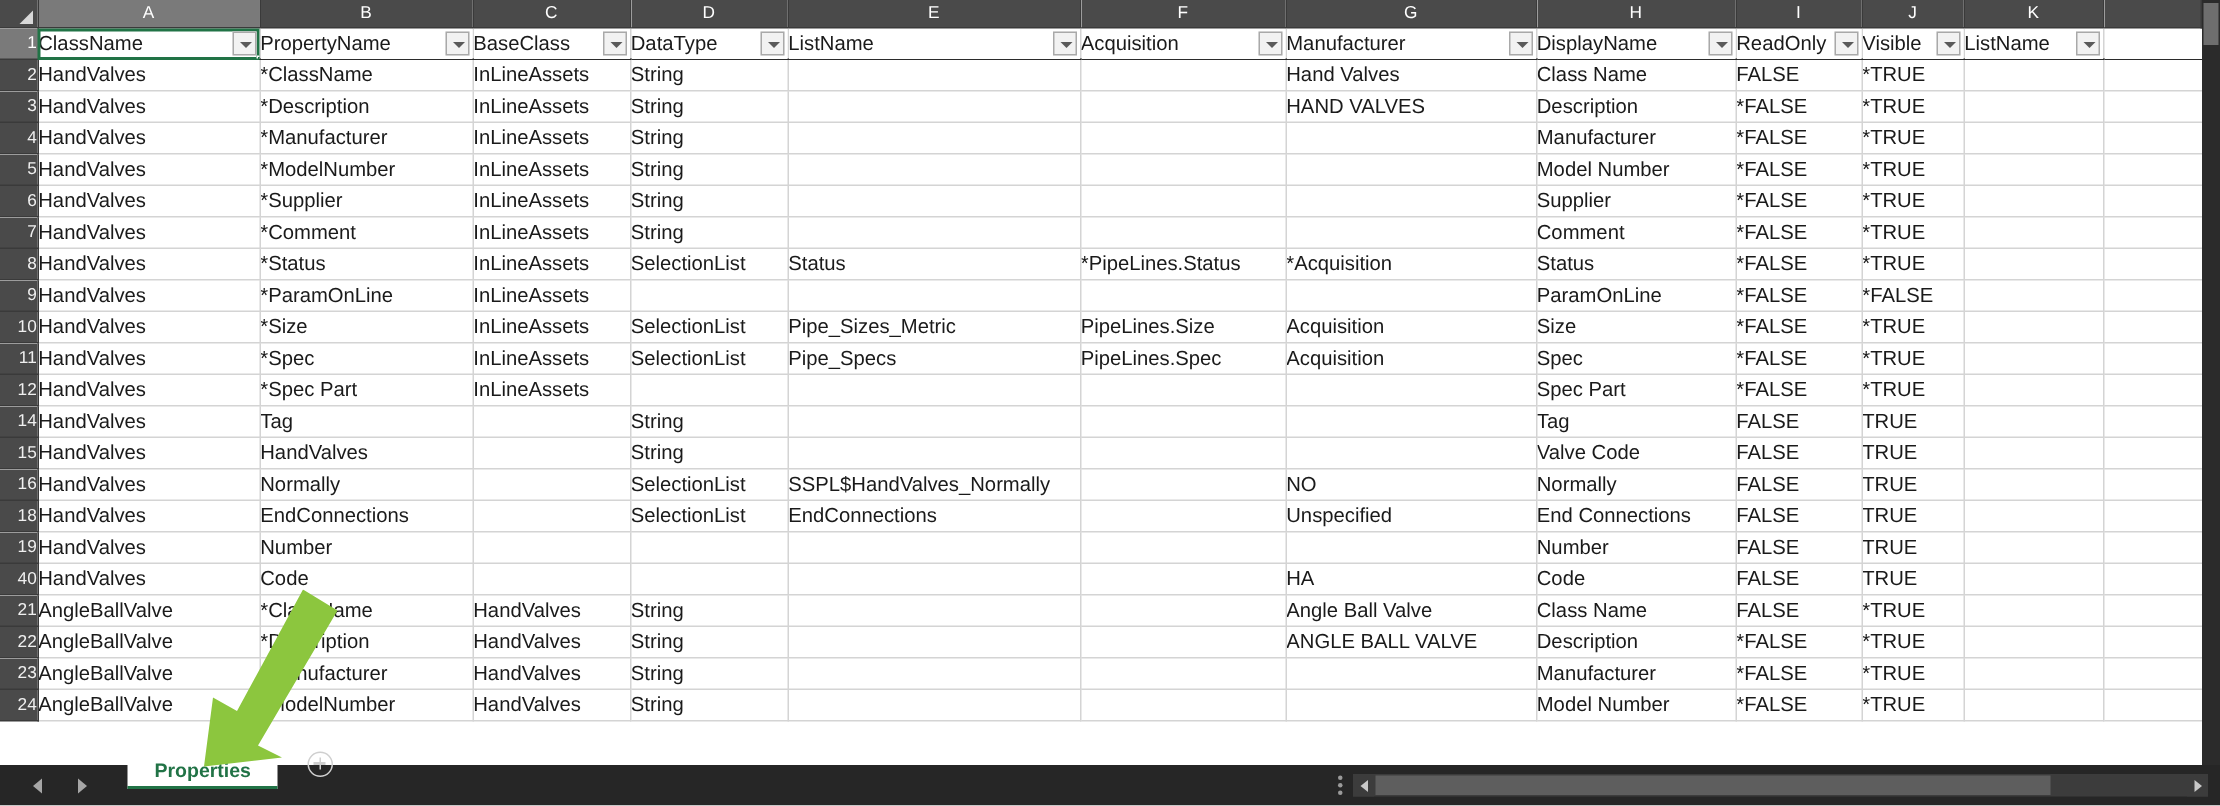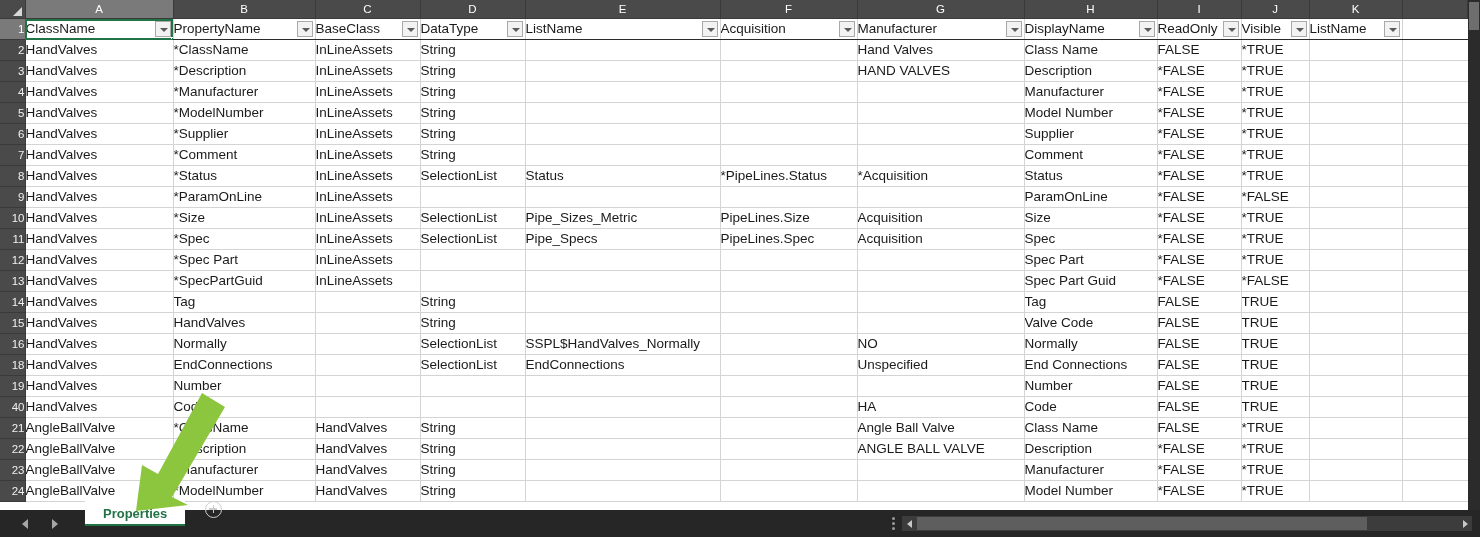--- a/index.html
+++ b/index.html
@@ -508,35 +508,20 @@
             <td class="cell"></td>
             <td class="cell"></td>
             <td class="cell"></td>
             <td class="cell">Spec Part</td>
             <td class="cell">*FALSE</td>
             <td class="cell">*TRUE</td>
             <td class="cell"></td>
             <td class="cell last"></td>
           </tr>
           <tr>
-            <td class="rownum">13</td>
-            <td class="cell">HandValves</td>
-            <td class="cell">*SpecPartGuid</td>
-            <td class="cell">InLineAssets</td>
-            <td class="cell"></td>
-            <td class="cell"></td>
-            <td class="cell"></td>
-            <td class="cell"></td>
-            <td class="cell">Spec Part Guid</td>
-            <td class="cell">*FALSE</td>
-            <td class="cell">*FALSE</td>
-            <td class="cell"></td>
-            <td class="cell last"></td>
-          </tr>
-          <tr>
             <td class="rownum">14</td>
             <td class="cell">HandValves</td>
             <td class="cell">Tag</td>
             <td class="cell"></td>
             <td class="cell">String</td>
             <td class="cell"></td>
             <td class="cell"></td>
             <td class="cell"></td>
             <td class="cell">Tag</td>
             <td class="cell">FALSE</td>

